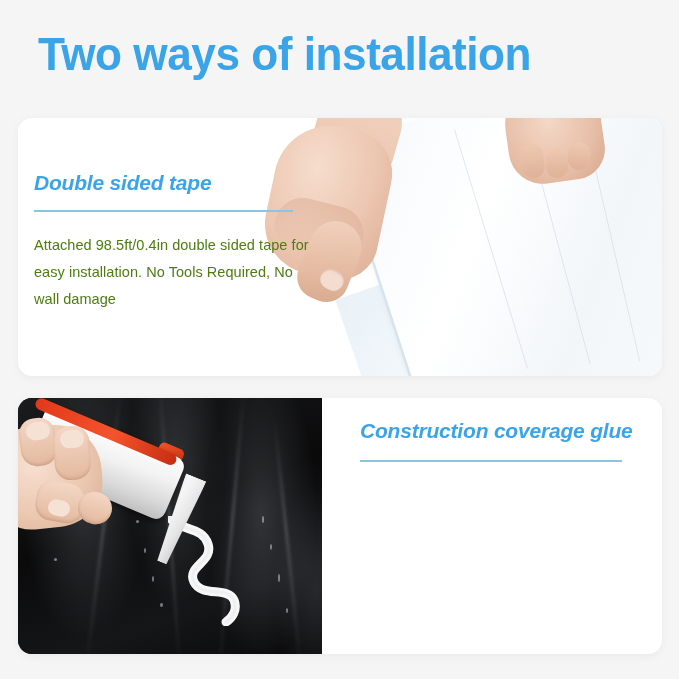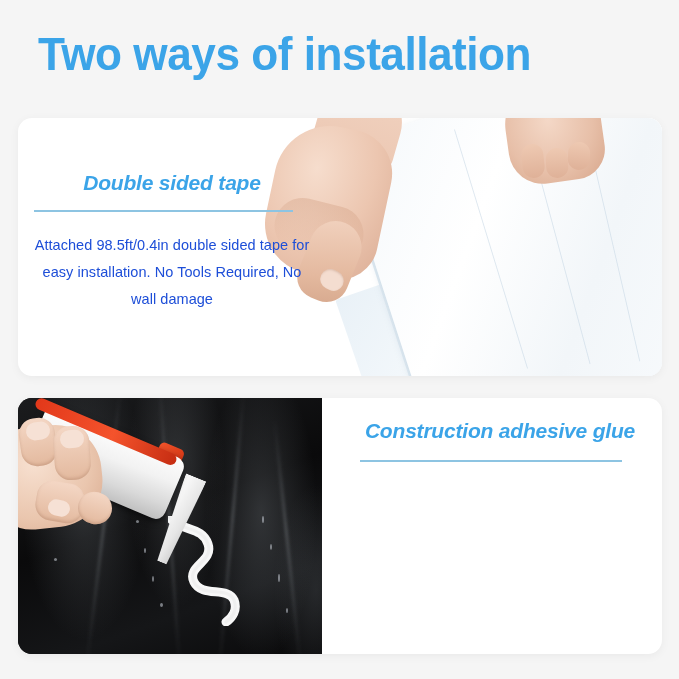--- a/index.html
+++ b/index.html
@@ -40,21 +40,20 @@
     transform-origin: left center;
   }
 
   
   .card {
     position: absolute;
     background: #ffffff;
     border-radius: 14px;
     box-shadow: 0 2px 10px rgba(0,0,0,0.05);
     overflow: hidden;
-    text-align: center;
   }
 
   .card-1 { left: 18px; top: 118px;  width: 644px; height: 258px; }
   .card-2 { left: 18px; top: 398px;  width: 644px; height: 256px; }
 
   
   .text-block { position: absolute; }
   .card-1 .text-block { left: 16px;  top: 52px;  width: 276px; }
   .card-2 .text-block { left: 342px; top: 20px;  width: 280px; }
 
@@ -72,21 +71,21 @@
     background: #8dc4e2;
     margin-top: 14px;
     width: 259px;
   }
   .card-2 .heading-rule { width: 262px; margin-top: 16px; }
 
   .card-body {
     margin-top: 20px;
     font-size: 14.5px;
     line-height: 27px;
-    color: #1d4ed8;
+    color: #4d7c0f;
     letter-spacing: 0.05px;
   }
   .card-2 .card-body { margin-top: 22px; }
 
   
   .photo-1 {
     position: absolute;
     right: 0;
     top: 0;
     width: 400px;
@@ -394,19 +393,19 @@
         <div class="fing f2"></div>
         <div class="fing f3"></div>
         <div class="fing f4"></div>
         <div class="nailp n1"></div>
         <div class="nailp n2"></div>
         <div class="nailp n3"></div>
       </div>
     </div>
 
     <div class="text-block">
-      <h2 class="card-heading">Construction adhesive glue</h2>
+      <h2 class="card-heading">Construction coverage glue</h2>
       <div class="heading-rule"></div>
     </div>
 
   </section>
 
 </div>
 
 </body></html>

